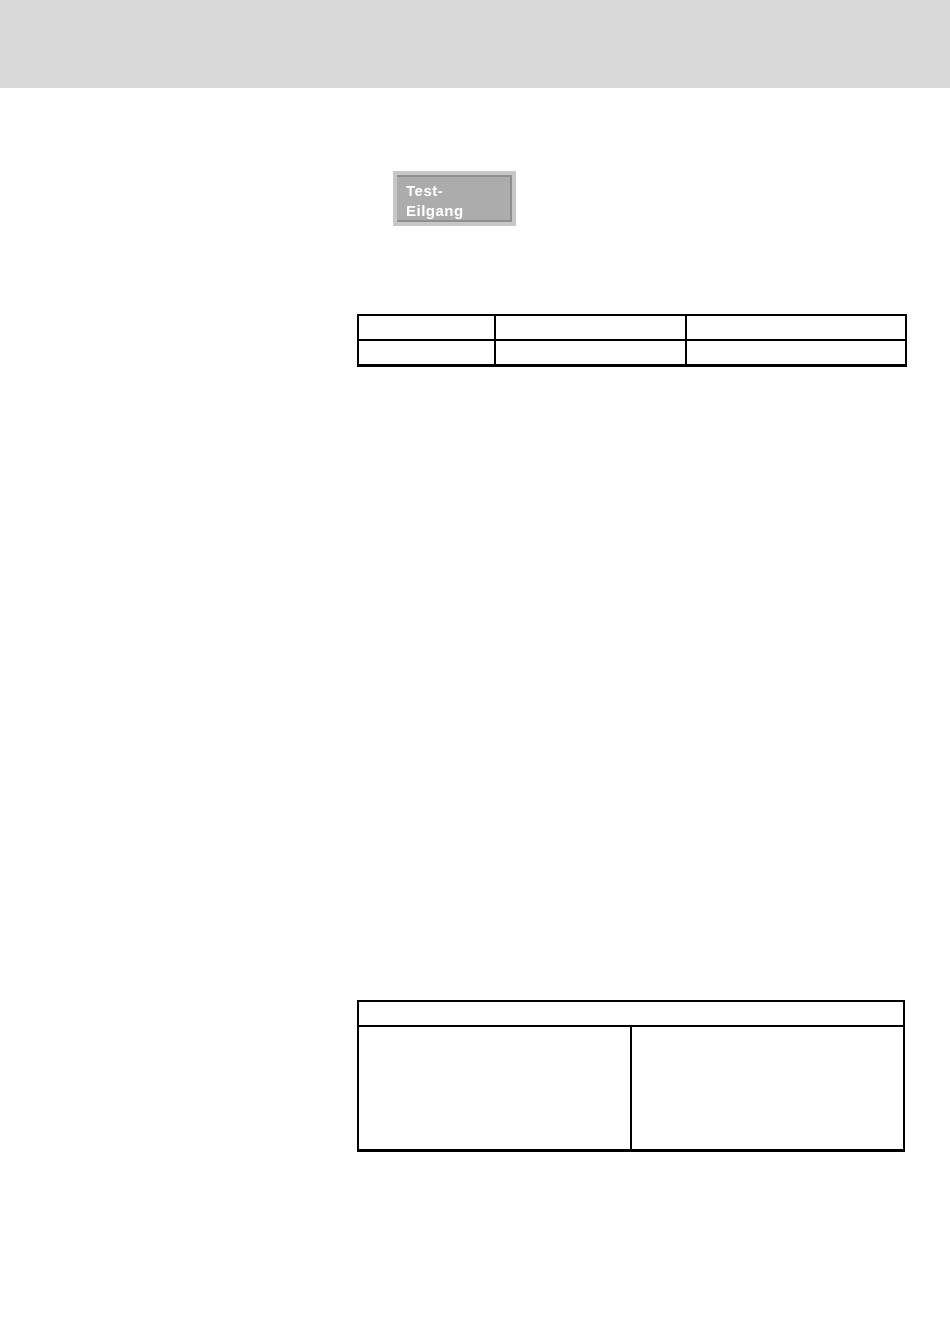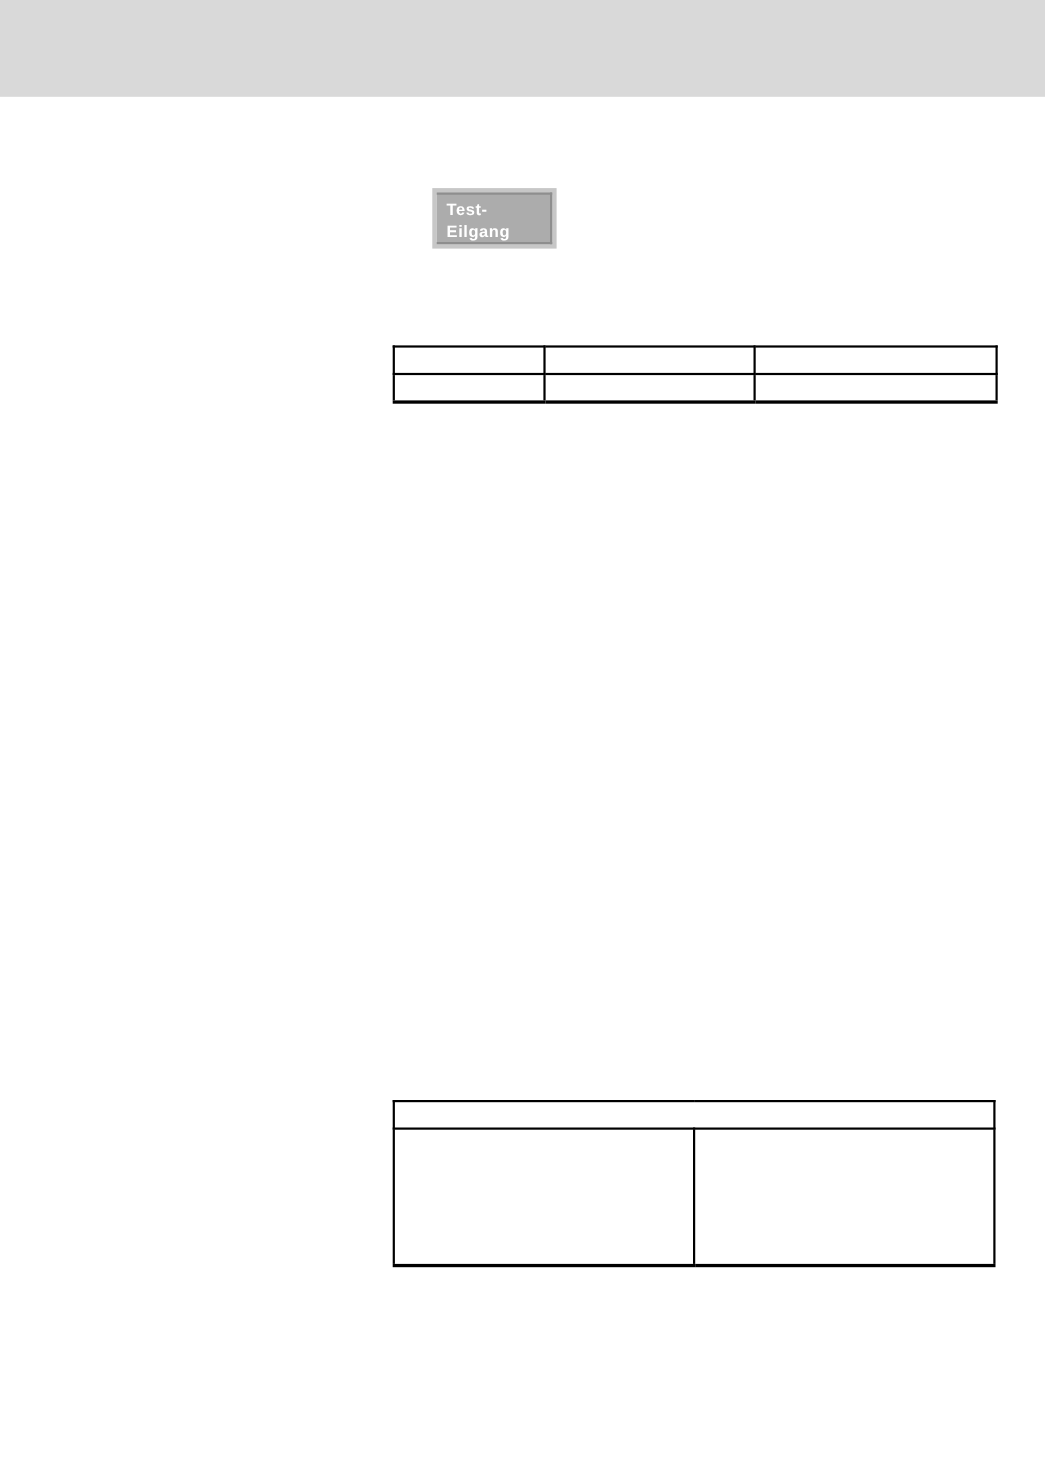--- a/index.html
+++ b/index.html
@@ -16,21 +16,21 @@
     position: absolute;
     left: 0; top: 0;
     width: 950px; height: 88px;
     background: #d9d9d9;
   }
 
   
   .softkey {
     position: absolute;
     left: 393px; top: 171px;
-    width: 113px; height: 55px;
+    width: 123px; height: 55px;
     background: #acacac;
     border: 4px solid #c7c7c7;
     cursor: pointer;
   }
   .softkey-face {
     width: 100%; height: 100%;
     background: #acacac;
     border-top: 2px solid #8e8e8e;
     border-bottom: 2px solid #8e8e8e;
     border-right: 2px solid #8e8e8e;

